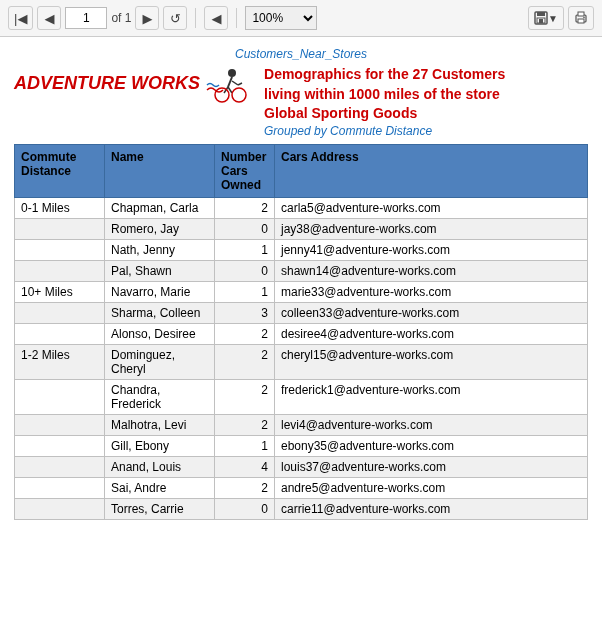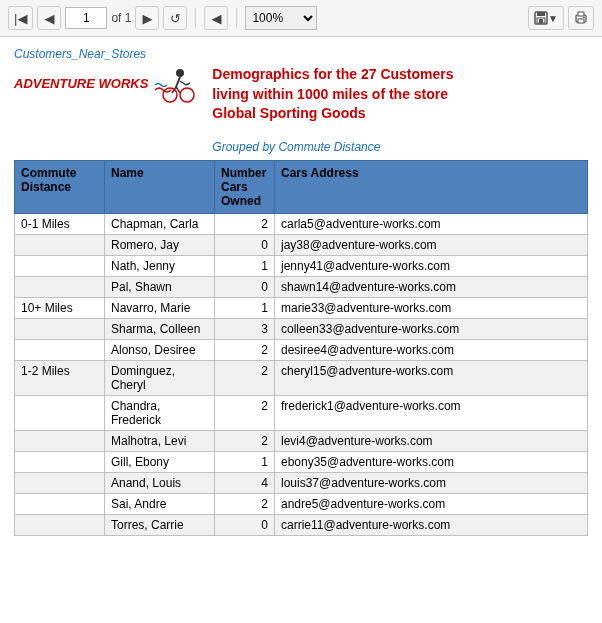--- a/index.html
+++ b/index.html
@@ -63,21 +63,21 @@
       gap: 4px;
     }
 
     
     .report-container {
       padding: 10px 14px;
     }
 
     
     .report-link {
-      text-align: left;
+      text-align: center;
       color: #1a6ebd;
       font-style: italic;
       font-size: 12px;
       margin-bottom: 4px;
       cursor: pointer;
     }
 
     .report-header {
       display: flex;
       align-items: flex-start;
@@ -114,21 +114,21 @@
     .report-title {
       color: #cc0000;
       font-size: 14px;
       font-weight: bold;
       line-height: 1.4;
     }
     .report-subtitle {
       color: #1a6ebd;
       font-style: italic;
       font-size: 12px;
-      margin-top: 16px;
+      margin-top: 0;
     }
 
     
     .logo-svg {
       display: inline-block;
       vertical-align: middle;
     }
 
     
     .data-table {
@@ -208,21 +208,21 @@
   </div>
 </div>
 
 <div class="report-container">
 
   <div class="report-link">Customers_Near_Stores</div>
 
   <div class="report-header">
     <div class="logo-area">
       <div class="logo-text">
-        <span style="color:#cc0000; font-size:13px; font-weight:bold; font-style:italic;">ADVENTURE WORKS</span>
+        <span style="color:#cc0000; font-size:18px; font-weight:bold; font-style:italic;">ADVENTURE WORKS</span>
 
         <svg class="logo-svg" width="50" height="38" viewBox="0 0 50 38">
 
           <circle cx="30" cy="8" r="4" fill="#333"></circle>
 
           <line x1="30" y1="12" x2="26" y2="22" stroke="#333" stroke-width="2"></line>
 
           <line x1="30" y1="16" x2="36" y2="20" stroke="#333" stroke-width="1.5"></line>
 
           <line x1="26" y1="22" x2="22" y2="28" stroke="#333" stroke-width="1.5"></line>

